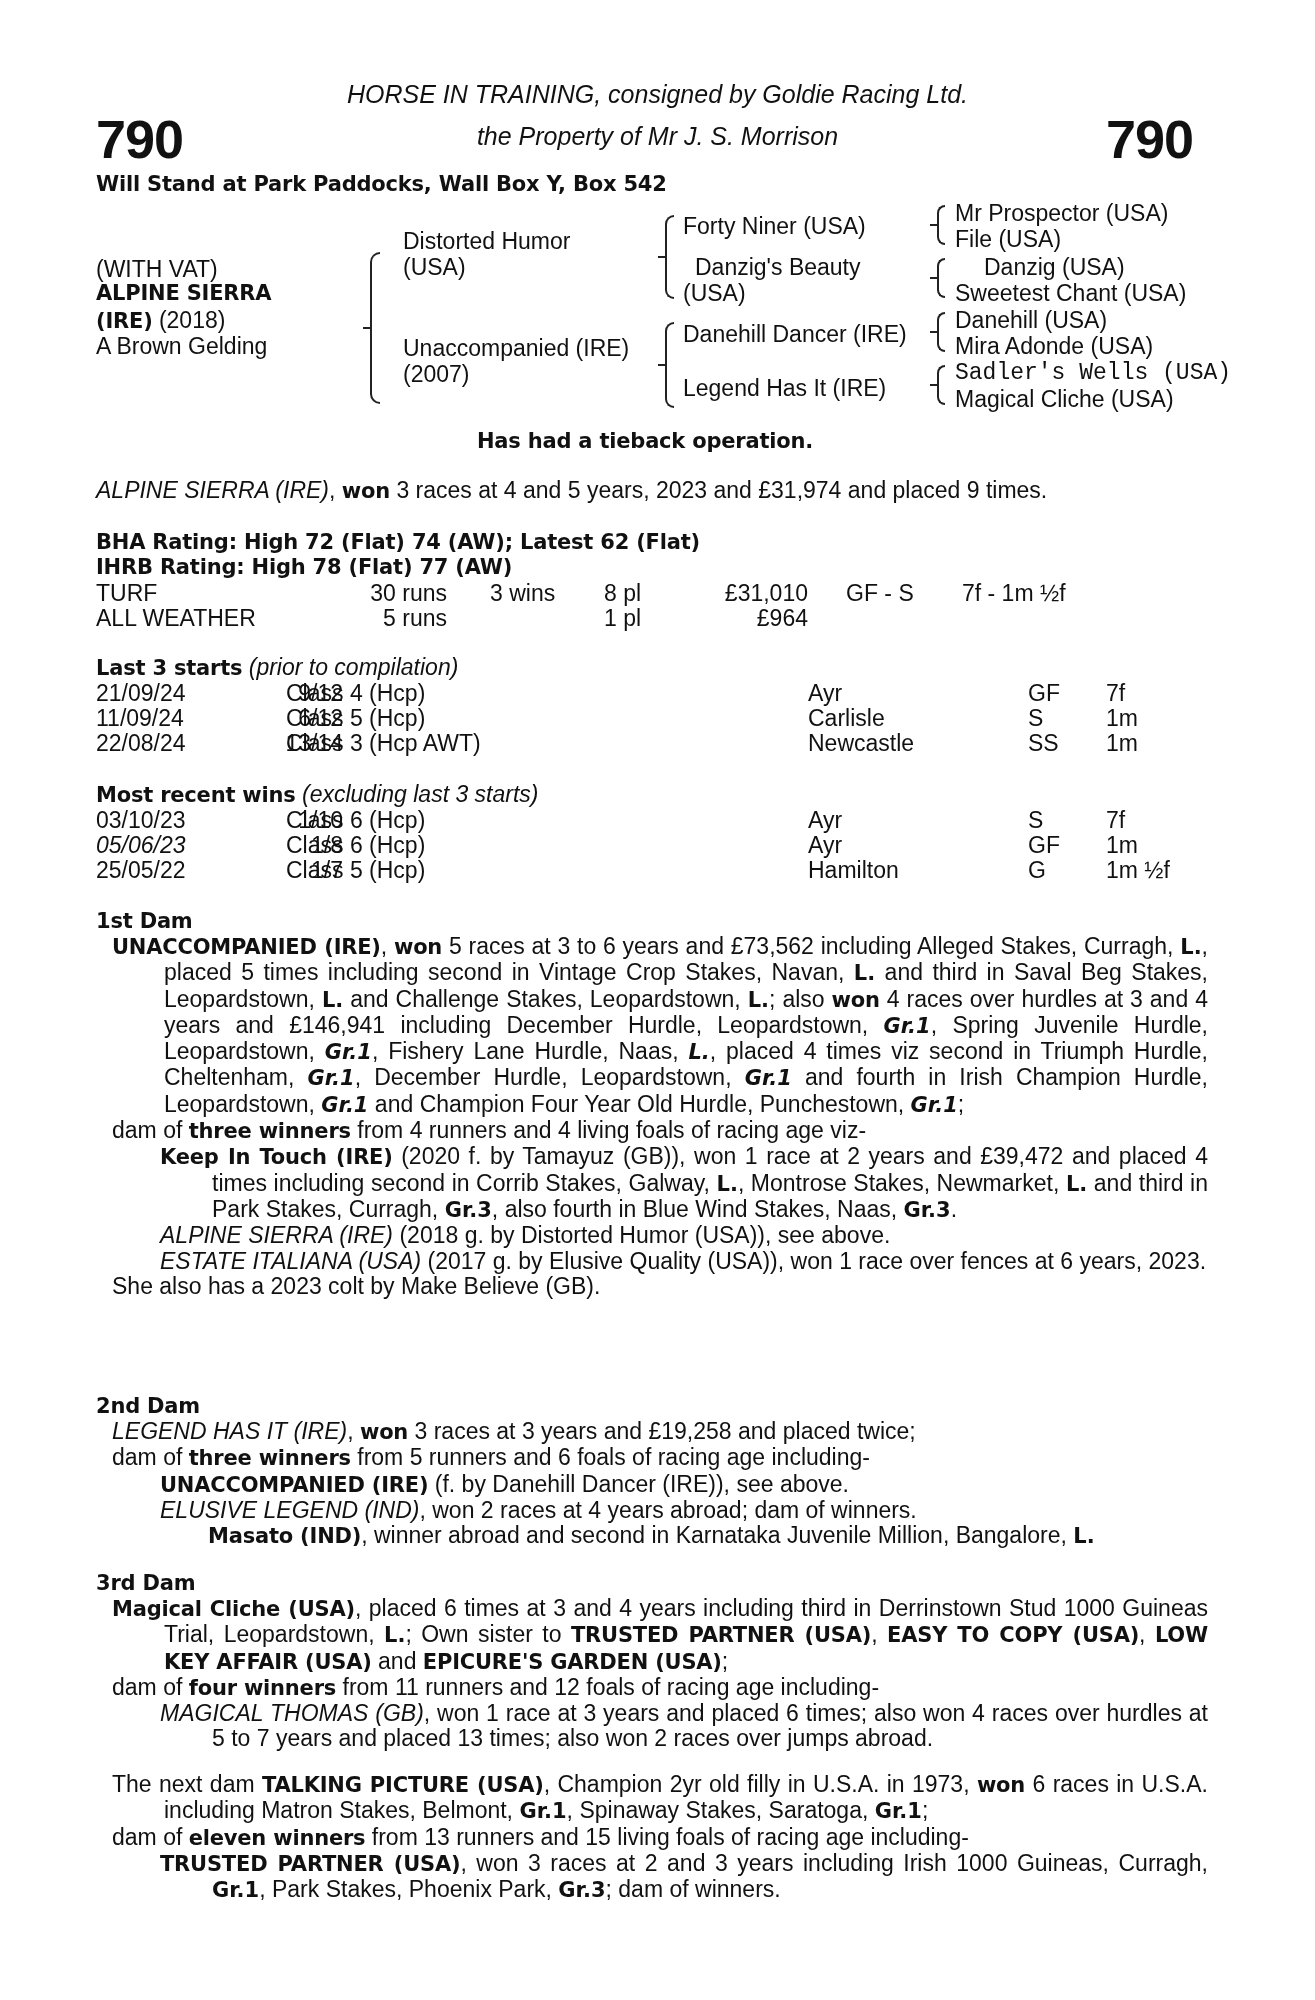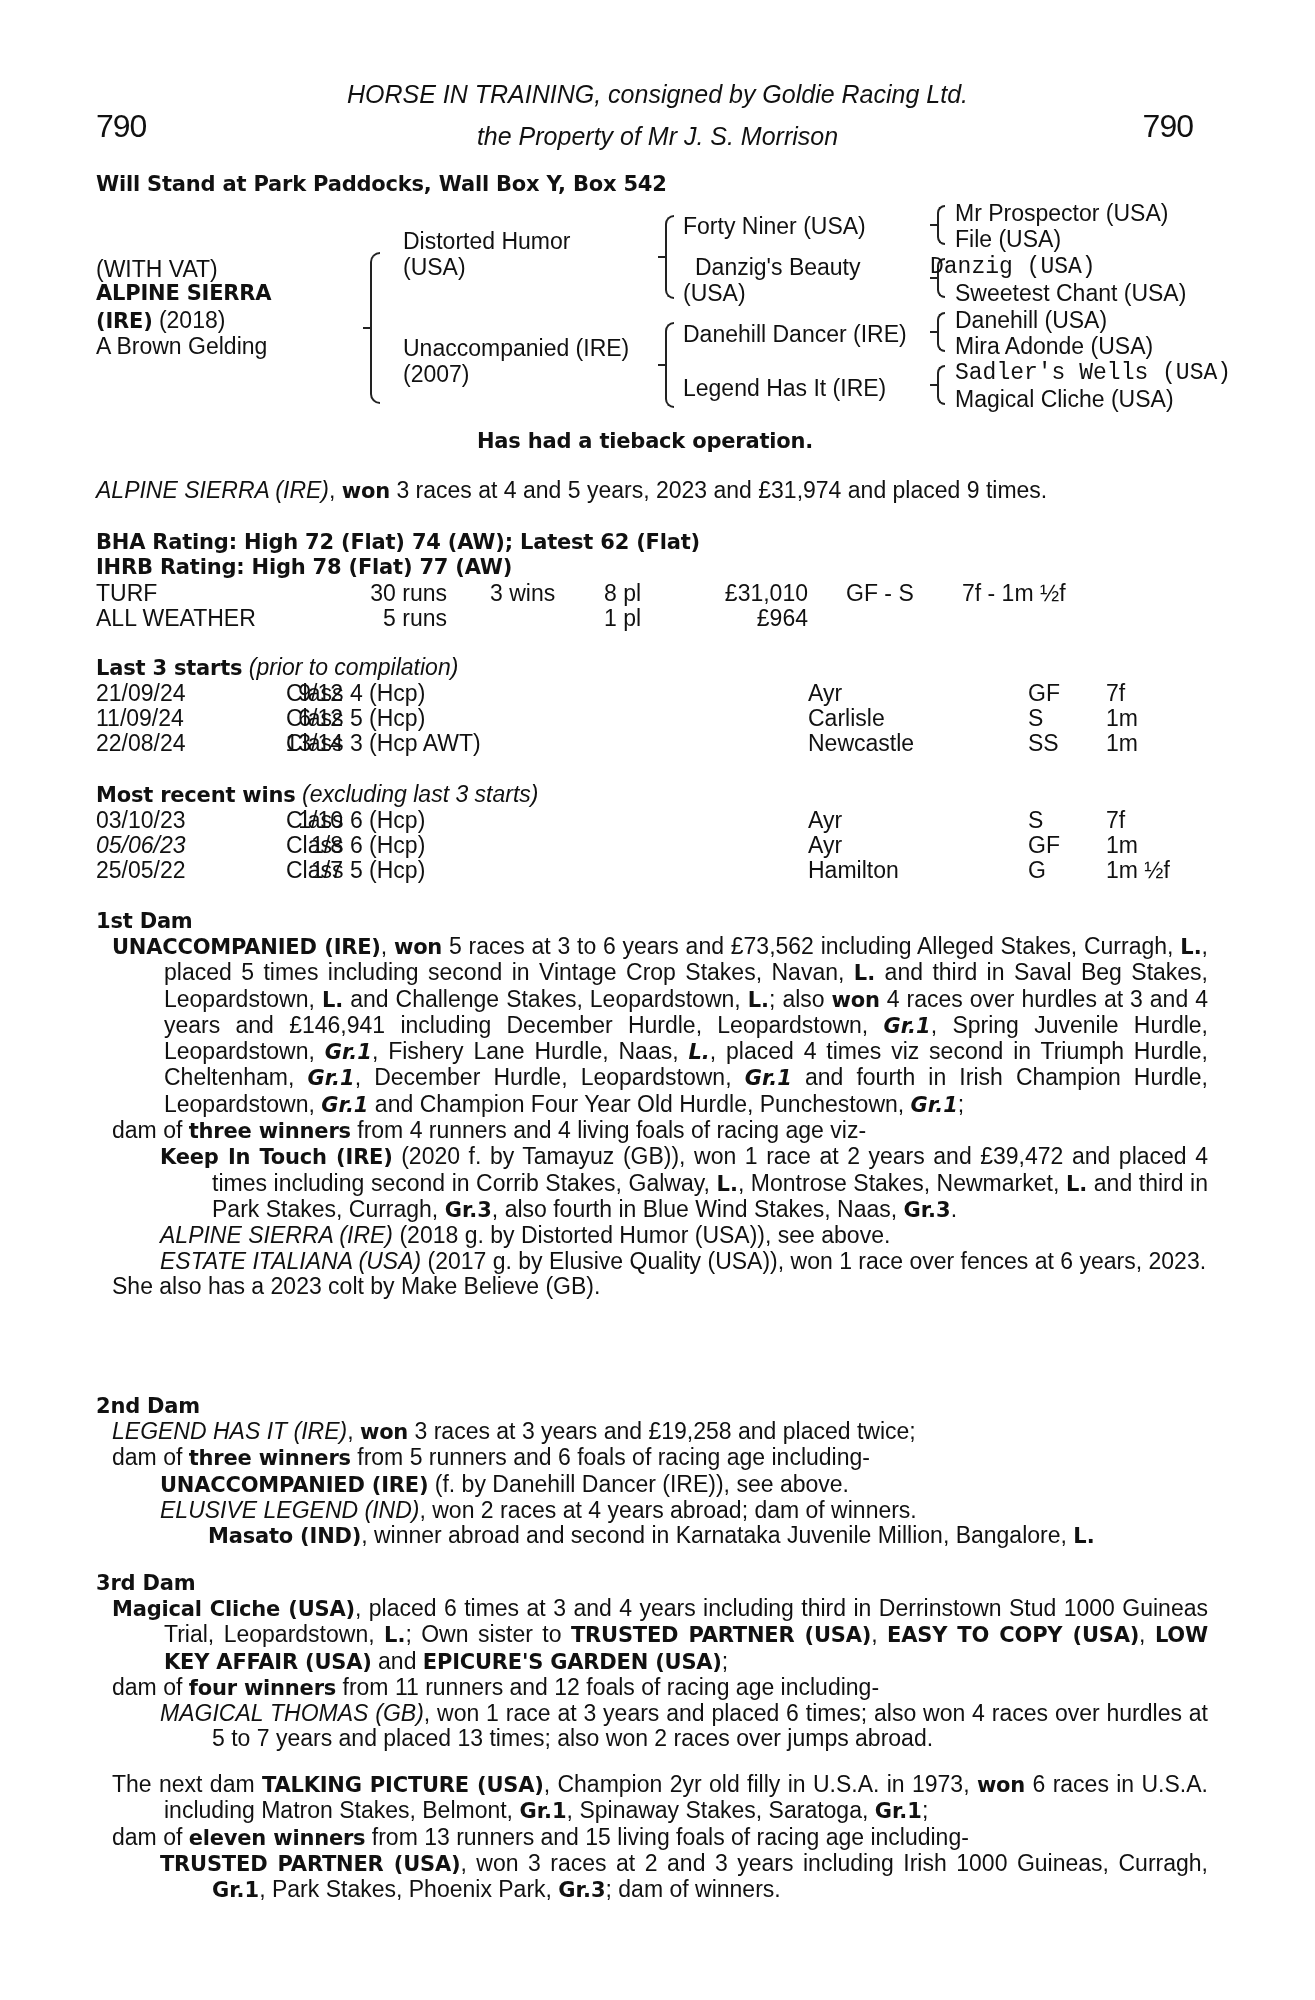--- a/index.html
+++ b/index.html
@@ -4,21 +4,21 @@
 <style>
   html, body { margin: 0; padding: 0; background: #ffffff; }
   body {
     width: 1315px; height: 2000px; position: relative; overflow: hidden;
     font-family: "Liberation Sans", sans-serif; color: #111111;
     font-size: 23px;
   }
   .abs { position: absolute; white-space: nowrap; }
   .hv { font-family: "DejaVu Sans", sans-serif; font-weight: bold; font-size: 21px; letter-spacing: -0.2px; }
   .i { font-style: italic; }
-  .lot { font-family: "Liberation Sans", sans-serif; font-weight: normal; font-size: 32px; top: 108px; letter-spacing: -1px; }
+  .lot { font-family: "Liberation Sans", sans-serif; font-weight: bold; font-size: 54px; top: 108px; letter-spacing: -1px; }
   .hdr { font-style: italic; font-size: 25px; text-align: center; left: 0; width: 1315px; }
   .brace { position: absolute; border: 2px solid #222; border-right: none; border-radius: 10px 0 0 10px; }
   .brace::after { content: ""; position: absolute; left: -9px; top: 50%; width: 8px; height: 0; border-top: 2px solid #222; transform: translateY(-1px); }
   .ped { font-size: 23px; line-height: 26px; }
   .line { position: absolute; left: 96px; white-space: nowrap; font-size: 23px; line-height: 25px; }
   .para { position: absolute; left: 96px; width: 1096px; font-size: 23px; line-height: 25.3px; margin-left: 16px; }
   .para .hang { display: block; padding-left: 52px; text-indent: -52px; text-align: justify; }
   .para .hang2 { display: block; padding-left: 100px; text-indent: -52px; text-align: justify; margin-left: 0; }
   .col { position: absolute; white-space: nowrap; }
   .gr { font-family: "DejaVu Sans", sans-serif; font-weight: bold; font-style: italic; font-size: 21px; }
@@ -49,21 +49,21 @@
 <div class="abs ped" style="left:683px; top:254px;margin-left:12px;">Danzig's Beauty</div>
 <div class="abs ped" style="left:683px; top:280px;">(USA)</div>
 <div class="brace" style="left:665px; top:322px; width:7px; height:82px;"></div>
 <div class="abs ped" style="left:683px; top:321px;">Danehill Dancer (IRE)</div>
 <div class="abs ped" style="left:683px; top:375px;">Legend Has It (IRE)</div>
 
 <div class="brace" style="left:937px; top:205px; width:6px; height:36px;"></div>
 <div class="abs ped" style="left:955px; top:200px;">Mr Prospector (USA)</div>
 <div class="abs ped" style="left:955px; top:226px;">File (USA)</div>
 <div class="brace" style="left:937px; top:258px; width:6px; height:36px;"></div>
-<div class="abs ped" style="left:930px; top:254px;font-family:Liberation Mono, monospace;">Danzig (USA)</div>
+<div class="abs ped" style="left:984px; top:254px;">Danzig (USA)</div>
 <div class="abs ped" style="left:955px; top:280px;">Sweetest Chant (USA)</div>
 <div class="brace" style="left:937px; top:312px; width:6px; height:36px;"></div>
 <div class="abs ped" style="left:955px; top:307px;">Danehill (USA)</div>
 <div class="abs ped" style="left:955px; top:333px;">Mira Adonde (USA)</div>
 <div class="brace" style="left:937px; top:365px; width:6px; height:36px;"></div>
 <div class="abs ped" style="left:955px; top:360px;font-family:Liberation Mono, monospace;">Sadler's Wells (USA)</div>
 <div class="abs ped" style="left:955px; top:386px;">Magical Cliche (USA)</div>
 
 <div class="abs hv" style="left:0; width:1290px; text-align:center; top:429px;">Has had a tieback operation.</div>
 

